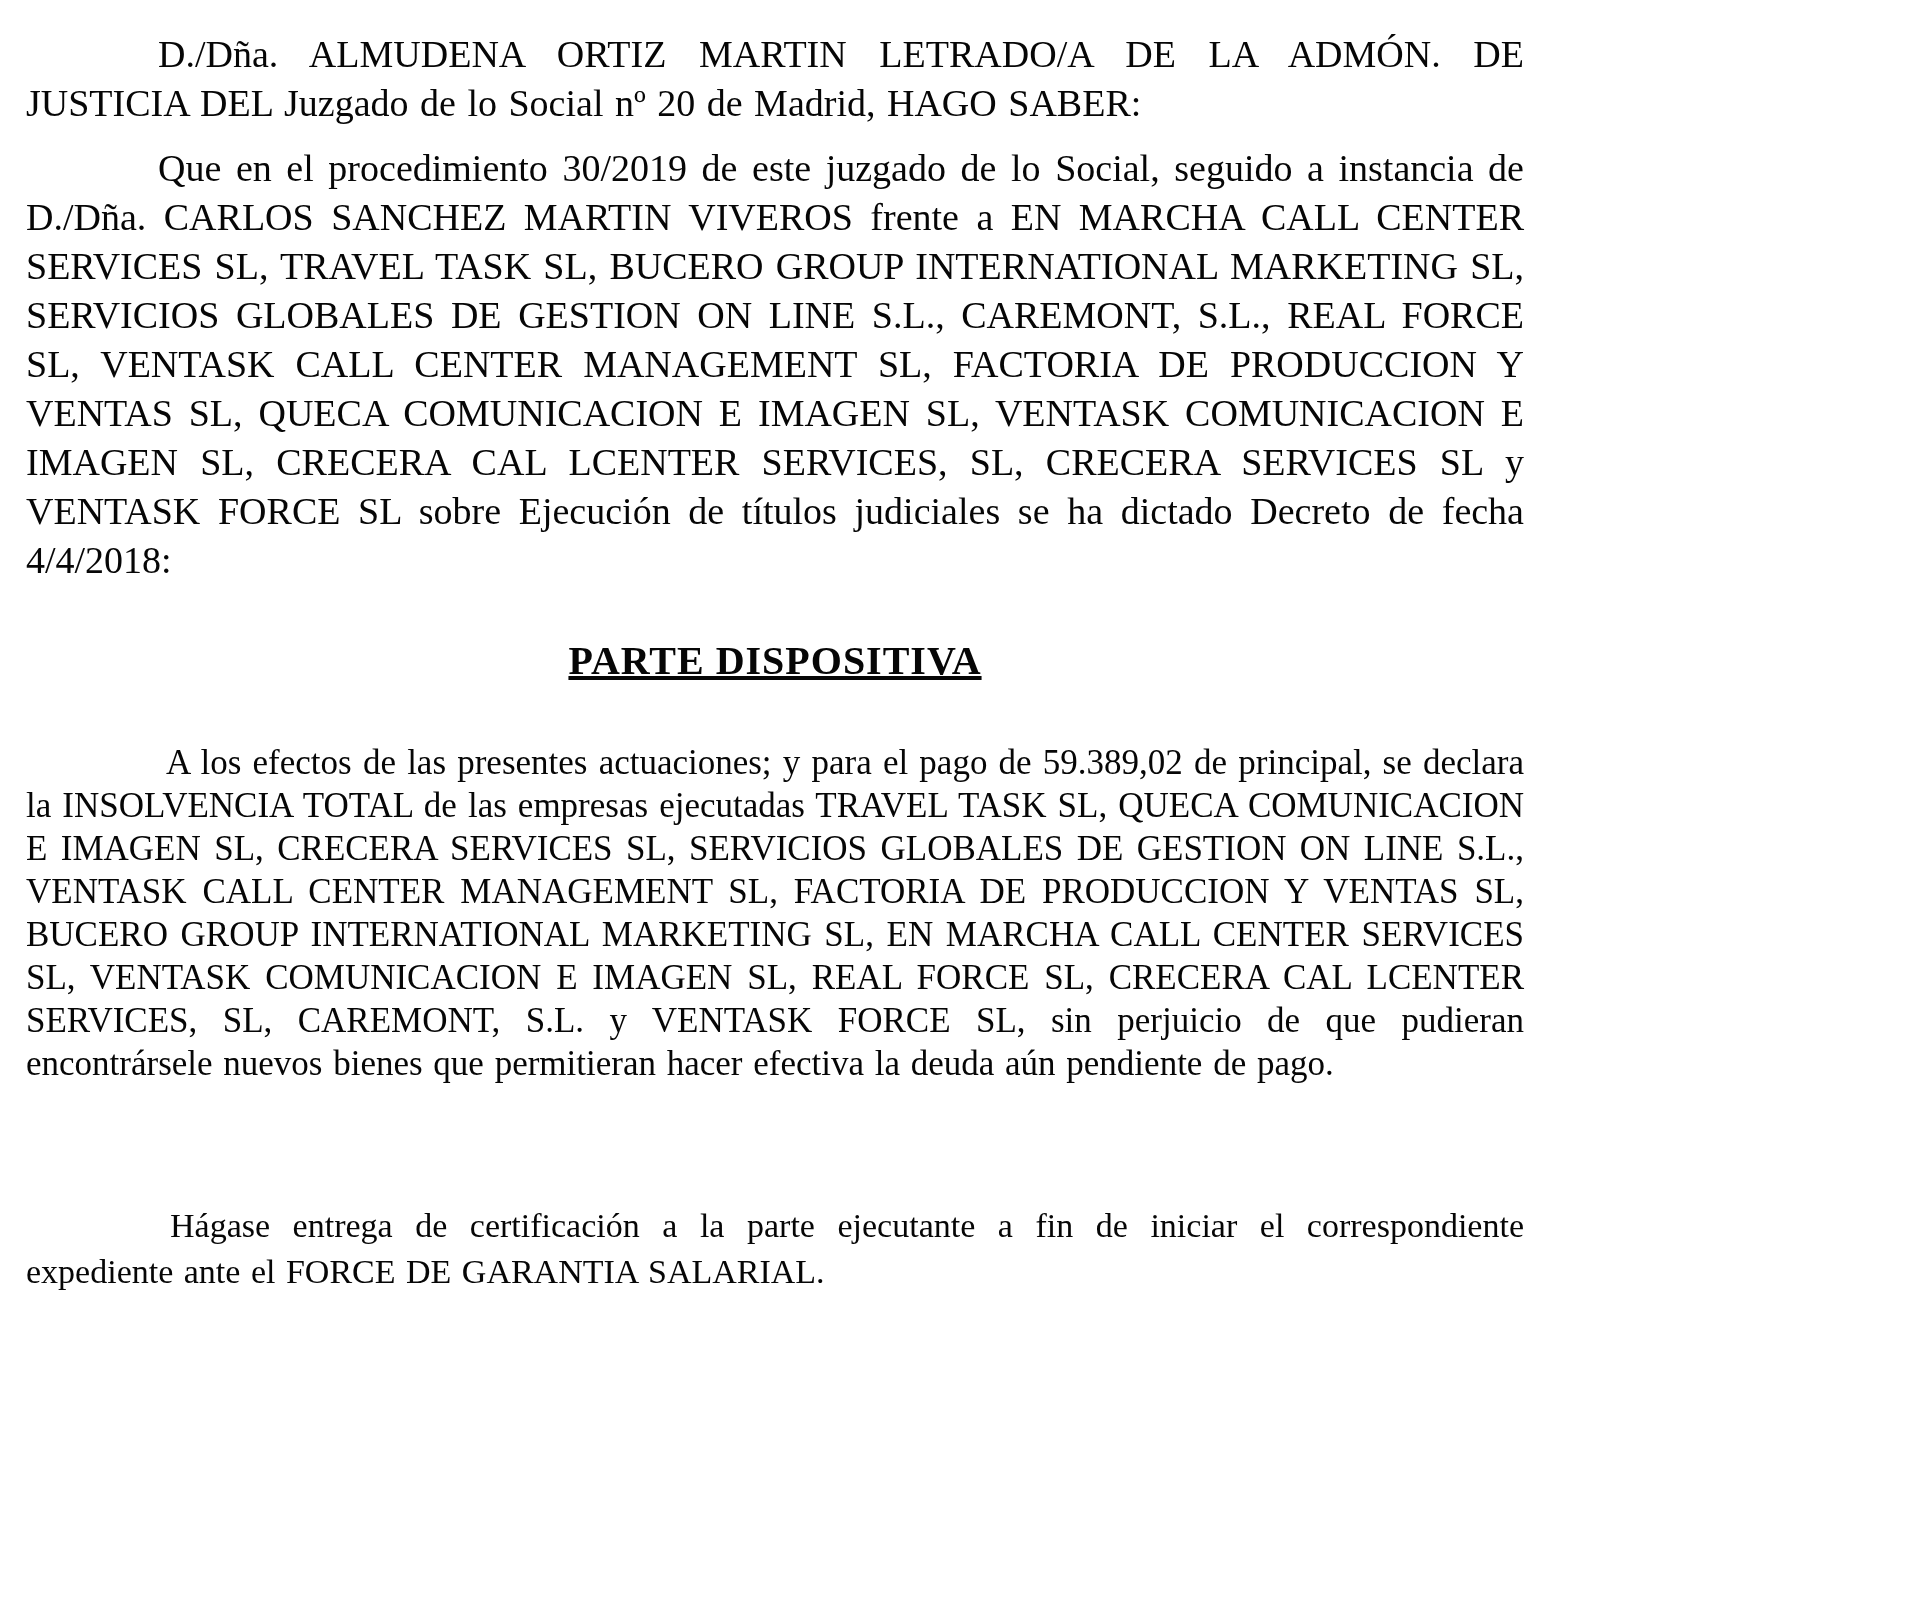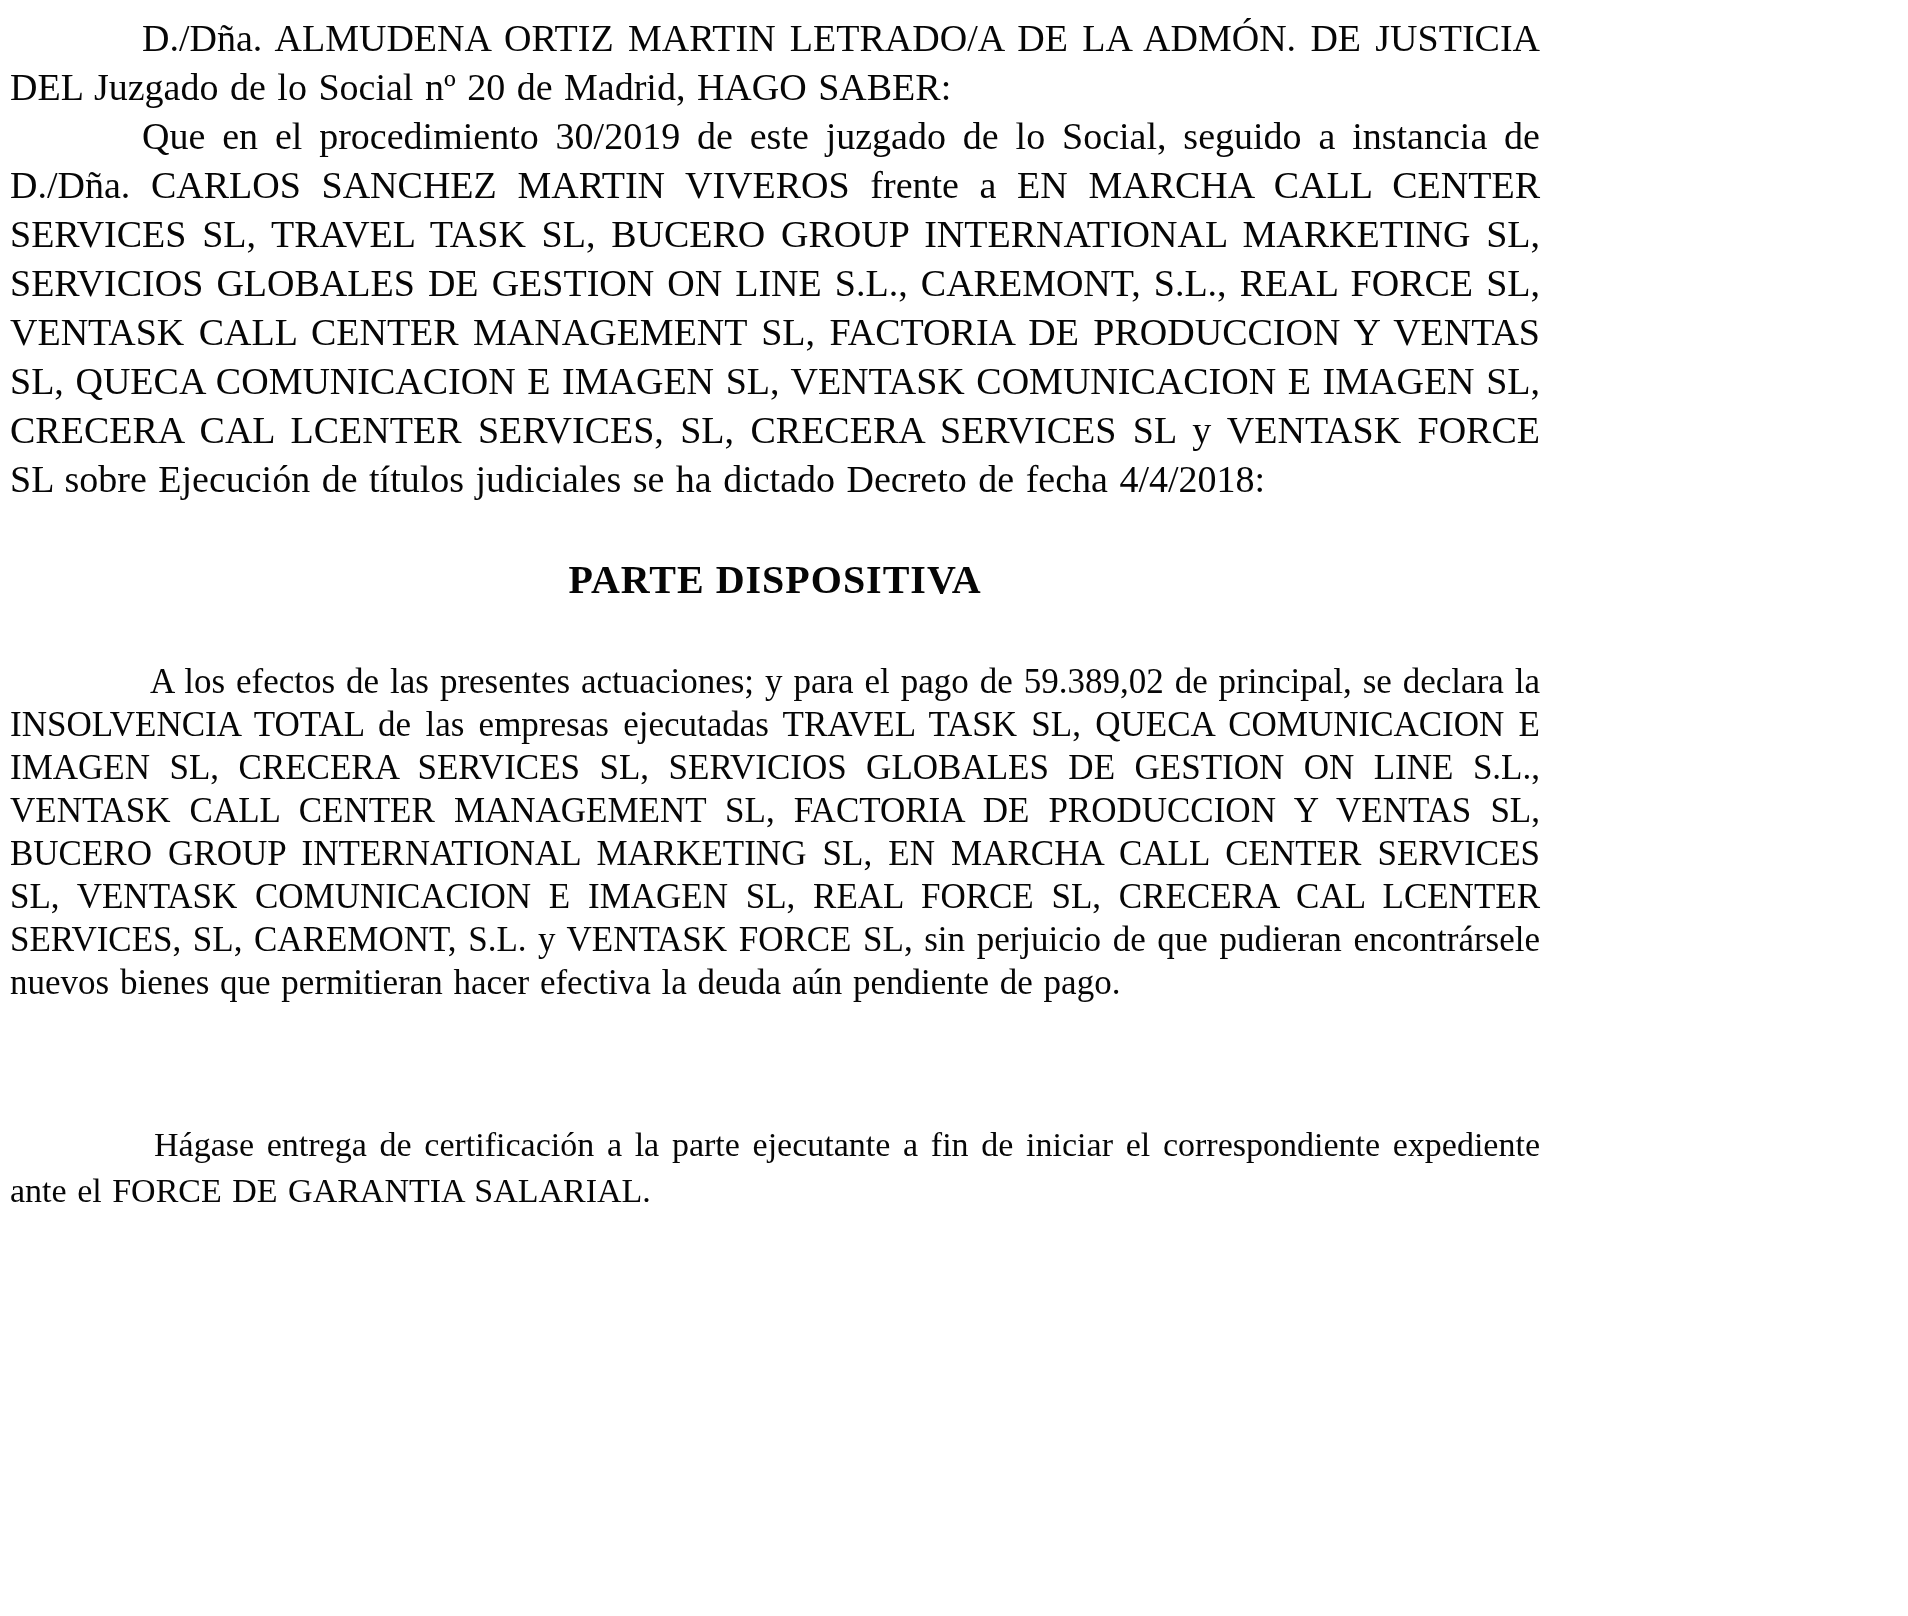--- a/index.html
+++ b/index.html
@@ -12,21 +12,21 @@
     width: 1908px;
     height: 1616px;
     box-sizing: border-box;
     padding: 14px 368px 0 10px;
     background: #ffffff;
     color: #060606;
     font-family: "Liberation Serif", "DejaVu Serif", serif;
     overflow: hidden;
   }
   .para {
-    margin: 0;
+    margin: 16px;
     text-align: justify;
     word-spacing: 2px;
   }
   
   .block-a {
     font-size: 38px;
     line-height: 49px;
   }
   .indent-a { text-indent: 132px; }
   
@@ -43,20 +43,21 @@
   .indent-c { text-indent: 144px; }
 
   .section-heading {
     margin: 52px 0 56px 0;
     text-align: center;
     font-size: 40px;
     line-height: 48px;
     font-weight: bold;
   }
   .section-heading span {
+    text-decoration: underline;
     letter-spacing: 1px;
     text-align: right;
   }
   .gap-large { margin-top: 118px; }
   .gap-medium { margin-top: 56px; }
 </style>
 </head>
 <body>
 
 <div class="page">

